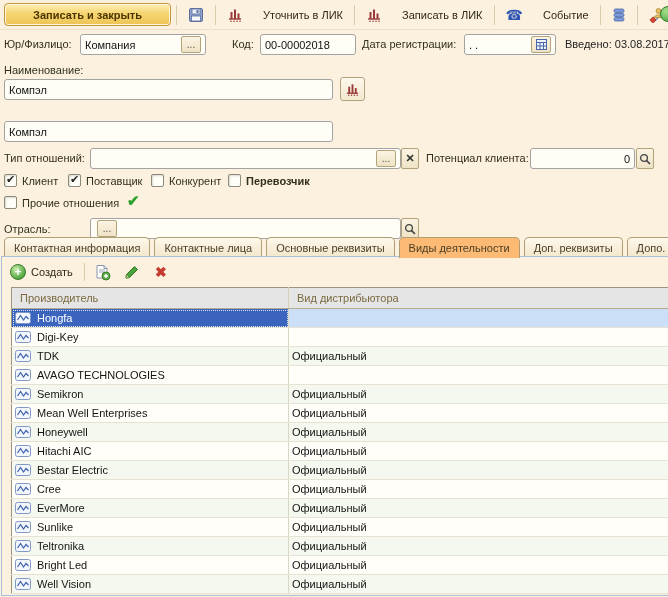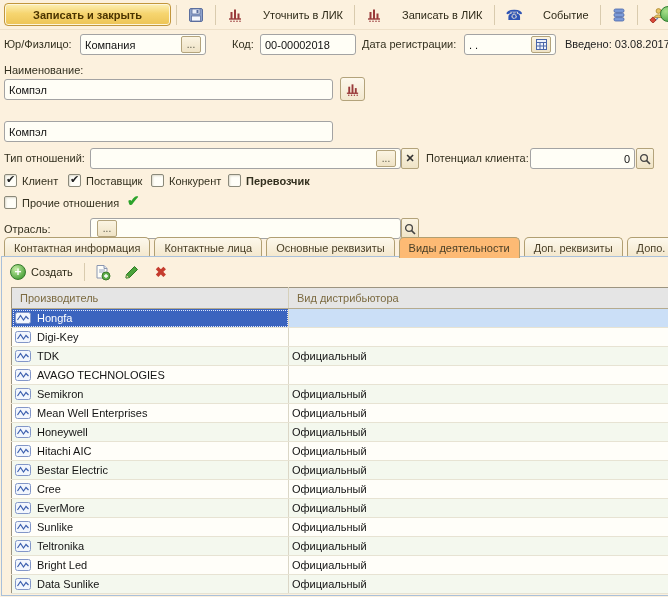--- a/index.html
+++ b/index.html
@@ -561,21 +561,21 @@
 
             <tr>
               <td>
                 <span class="cellflex">
                   <span class="ic">
                     <svg width="16" height="12" viewBox="0 0 16 12">
                       <rect x="0.5" y="0.5" width="15" height="11" rx="2" fill="#f2f6fd" stroke="#8296c8"></rect>
                       <polyline points="2.5,8 5.5,3.5 8.5,8 11,4.5 13.5,7" fill="none" stroke="#3c5fae" stroke-width="1.2"></polyline>
                     </svg>
                   </span>
-                  <span>Data Sunlike</span>
+                  <span>Well Vision</span>
                 </span>
               </td>
               <td>Официальный</td>
             </tr>
           </tbody>
       </table>
     </div>
   </div>
 
 </div>

